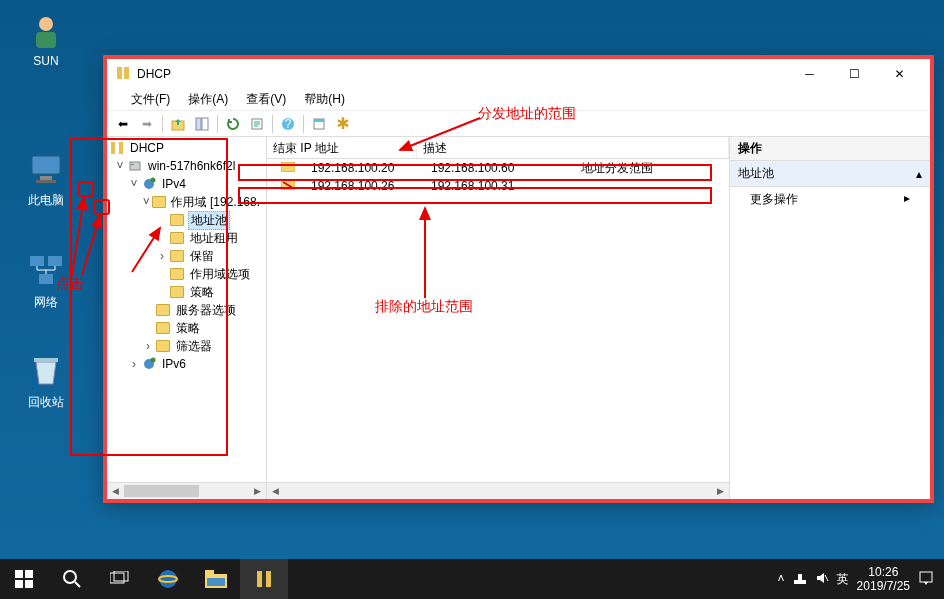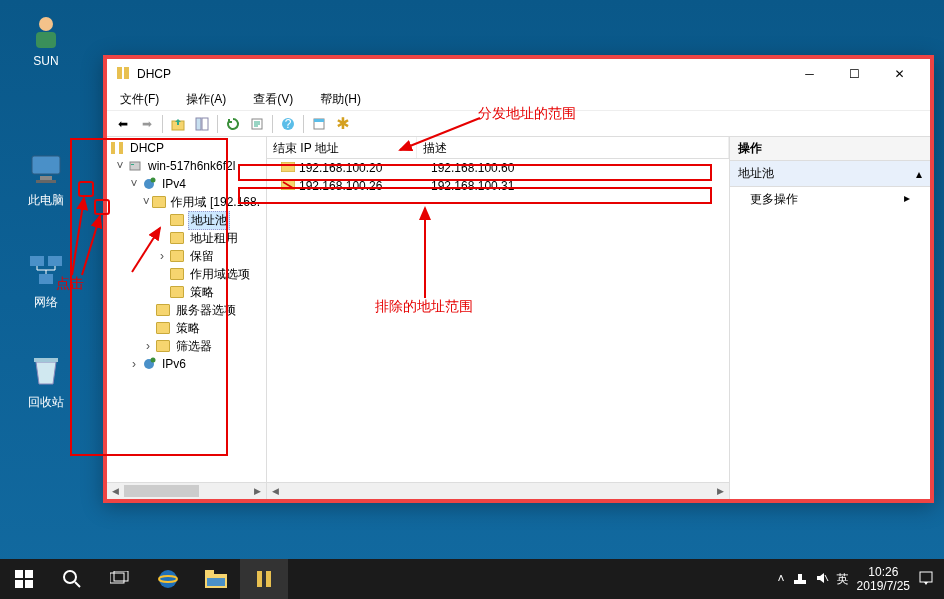--- a/index.html
+++ b/index.html
@@ -18,21 +18,21 @@
 .tray { margin-left: auto; display: flex; align-items: center; color: #fff; gap: 8px; padding: 0 10px; font-size: 11px; }
 .tray .clock { text-align: center; line-height: 1.2; }
 
 
 .window { position: absolute; left: 65px; top: 55px; right: 10px; height: 448px; background: #fff; border: 4px solid #ef4444; display: flex; flex-direction: column; box-shadow: 0 4px 20px rgba(0,0,0,0.3); margin-left: 38px; }
 .titlebar { height: 30px; display: flex; align-items: center; padding: 0 8px; }
 .titlebar .title { flex: 1; display: flex; align-items: center; gap: 6px; }
 .winbuttons { display: flex; }
 .winbtn { width: 45px; height: 28px; display: flex; align-items: center; justify-content: center; }
 
-.menubar { height: 22px; display: flex; align-items: flex-start; padding: 0 5px; gap: 11px; border-bottom: 1px solid #eee; }
+.menubar { height: 22px; display: flex; align-items: flex-start; padding: 0 16px; gap: 2px; border-bottom: 1px solid #eee; }
 .menubar span { padding: 2px 8px; }
 
 .toolbar { height: 26px; display: flex; align-items: center; padding: 2px 4px; border-bottom: 1px solid #ddd; gap: 0; }
 .tbbtn { width: 24px; height: 22px; display: flex; align-items: center; justify-content: center; border: 1px solid transparent; }
 .tbsep { width: 1px; height: 18px; background: #ccc; margin: 0 3px; }
 
 
 .mmc { flex: 1; display: flex; min-height: 0; }
 .tree { width: 160px; border-right: 1px solid #ddd; overflow: auto; padding: 2px 0; position: relative; }
 .tree .node { display: flex; align-items: center; height: 18px; white-space: nowrap; padding-right: 4px; }
@@ -40,21 +40,21 @@
 .tree .node .ic { width: 16px; height: 16px; margin-right: 3px; display: inline-flex; align-items: center; justify-content: center; }
 .tree .node.selected span.lbl { background: #cce8ff; border: 1px dotted #99c; padding: 0 2px; }
 .tree .node span.lbl { padding: 0 2px; }
 
 .list { flex: 1; border-right: 1px solid #ddd; display: flex; flex-direction: column; min-width: 0; overflow: hidden; position: relative; }
 .list-header { display: flex; background: #fff; border-bottom: 1px solid #ddd; height: 22px; align-items: stretch; }
 .list-header .col { padding: 3px 6px; border-right: 1px solid #eee; }
 .col.c1 { width: 150px; } .col.c2 { width: 150px; } .col.c3 { flex: 1; }
 .list-body { flex: 1; overflow: auto; }
 .row { display: flex; height: 18px; align-items: center; }
-.row .cell { padding: 0 14px; display: flex; align-items: center; gap: 4px; }
+.row .cell { padding: 0 14px; display: flex; align-items: center; gap: 16px; }
 .row .cell.c1 { width: 150px; } .row .cell.c2 { width: 150px; } .row .cell.c3 { flex: 1; }
 
 .actions { width: 200px; display: flex; flex-direction: column; }
 .actions-header { background: #f5f5f5; border-bottom: 1px solid #ddd; padding: 3px 8px; font-weight: bold; }
 .actions-sub { background: #e8f0fb; padding: 4px 8px; border-bottom: 1px solid #ddd; display: flex; justify-content: space-between; align-items: center; }
 .actions-item { padding: 4px 20px; }
 .actions-item .arrow { float: right; }
 
 .scrollbar-bottom { height: 17px; background: #f0f0f0; border-top: 1px solid #ddd; display: flex; }
 .scrollbar-bottom .sb-btn { width: 17px; display: flex; align-items: center; justify-content: center; font-size: 9px; color: #666; }
@@ -301,20 +301,23 @@
       <div class="list-body">
         <div class="row">
           <div class="cell c1">
               <span><svg width="14" height="10">
                   <rect width="14" height="10" fill="#f6d56f" stroke="#c9a93a"></rect>
                 </svg></span>
               <span>192.168.100.20</span>
             </div>
           <div class="cell c2">
               <span>192.168.100.60</span>
+            </div>
+          <div class="cell c3">
+              <span>地址分发范围</span>
             </div>
         </div>
         <div class="row">
           <div class="cell c1">
               <span><svg width="14" height="10">
                   <rect width="14" height="10" fill="#f6d56f" stroke="#c9a93a"></rect>
                   <line x1="2" y1="2" x2="12" y2="8" stroke="#d00" stroke-width="1.5"></line>
                 </svg></span>
               <span>192.168.100.26</span>
             </div>

